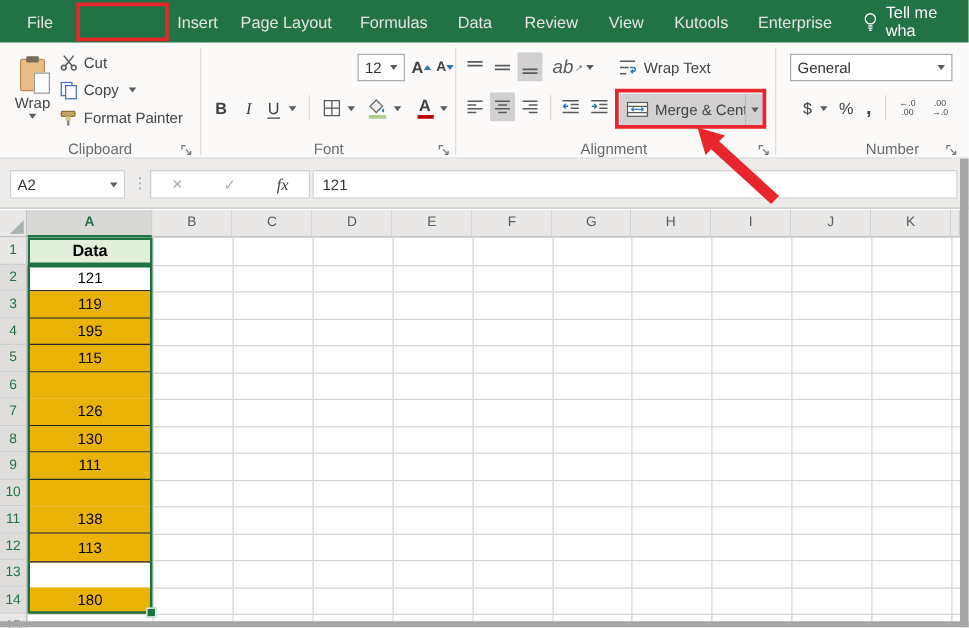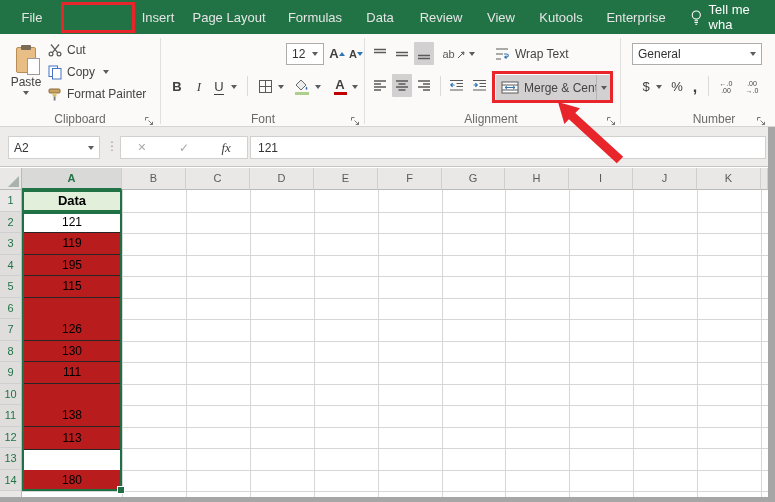--- a/index.html
+++ b/index.html
@@ -37,21 +37,21 @@
   .whitebox{position:absolute;background:#fff;border:1px solid #D2D0CE;font-size:12px;color:#333;display:flex;align-items:center}
   
   .colhdr{position:absolute;top:168px;height:22px;background:#E9E8E7;border-right:1px solid #CFCFCF;border-bottom:1px solid #B9B9B9;font-size:11px;color:#5A5A5A;text-align:center;line-height:21px;z-index:6}
   .colhdr.sel{background:#D9D9D8;color:#217346;border-bottom:2px solid #217346;font-weight:bold}
   .rowhdr{position:absolute;left:0;width:22px;background:#E9E8E7;border-right:1px solid #B9B9B9;border-bottom:1px solid #CFCFCF;font-size:11px;color:#217346;text-align:center;display:flex;align-items:center;justify-content:center;z-index:6}
   .rowhdr.selrow{background:#DFDEDD}
   .gridbg{position:absolute;left:22px;top:190px;width:746px;height:307px;background:#fff;z-index:1}
   .vl{position:absolute;top:190px;height:307px;width:1px;background:#D6D6D6;z-index:2}
   .hlz{position:absolute;left:22px;width:746px;height:1px;background:#D6D6D6;z-index:2}
   .cellA{position:absolute;left:24px;width:96px;height:21.5px;font-size:12px;color:#000;display:flex;align-items:center;justify-content:center;z-index:4}
-  .cellA.gray{background:#b91c1c}
+  .cellA.gray{background:#eab308}
   .cellA.uline{border-bottom:1px solid #262626}
   .datacell{position:absolute;left:22px;top:190px;width:100px;height:21.5px;background:#E2EFDA;border:2px solid #217346;display:flex;align-items:center;justify-content:center;font-weight:bold;font-size:13px;color:#000;z-index:5}
   .selbox{position:absolute;left:22px;top:211.5px;width:100px;height:279.5px;border:2px solid #1E7145;z-index:6;pointer-events:none}
   .fillhandle{position:absolute;left:117px;top:486px;width:8px;height:8px;background:#1E7145;border:1.5px solid #fff;z-index:7}
   .corner{position:absolute;left:0;top:168px;width:22px;height:22px;background:#E9E8E7;border-right:1px solid #B9B9B9;border-bottom:1px solid #B9B9B9;z-index:6}
   .cornertri{position:absolute;right:2px;bottom:2px;width:0;height:0;border-left:11px solid transparent;border-bottom:11px solid #A9B2AE}
   .winedge{position:absolute;background:#A6A6A6;z-index:25}
   
   .redbox{position:absolute;border:3px solid #E8252B;z-index:30;pointer-events:none}
   .annsvg{position:absolute;left:0;top:0;z-index:30;pointer-events:none}
@@ -85,21 +85,21 @@
 <div class="ribbon">
   <div class="gsep" style="left:160px"></div>
   <div class="gsep" style="left:364px"></div>
   <div class="gsep" style="left:620px"></div>
 
   <div class="iconbox" style="left:6px;top:4px;width:40px;height:66px;flex-direction:column;gap:2px">
     <span class="clipbody">
         <span class="cliptop"></span>
         <span class="clippage"></span>
       </span>
-    <span class="btxt">Paste</span>
+    <span class="btxt">Wrap</span>
     <span class="caret"></span>
   </div>
   <div class="iconbox" style="left:48px;top:8px;height:16px;gap:5px">
     <svg width="14" height="14" viewBox="0 0 14 14">
         <g fill="none" stroke="#5A5A5A" stroke-width="1.2">
           <circle cx="3" cy="11" r="1.9"></circle>
           <circle cx="11" cy="11" r="1.9"></circle>
           <path d="M4.4 9.6 L11 1.5 M9.6 9.6 L3 1.5"></path>
         </g>
       </svg>
@@ -206,21 +206,21 @@
       </svg>
   </div>
   <div class="iconbox hl" style="left:414px;top:8px;width:20px;height:23px">
     <svg width="16" height="16" viewBox="0 0 16 16">
         <g stroke="#5A5A5A" stroke-width="1.4">
           <path d="M2 9.5 H14 M2 12.5 H14"></path>
         </g>
       </svg>
   </div>
   <div class="iconbox" style="left:442px;top:8px;width:24px;height:23px;gap:1px">
-    <span style="font-size:11px;color:#5A5A5A">ab</span>
+    <span style="font-style:italic;font-size:15px;color:#5A5A5A">ab</span>
     <svg width="10" height="10" viewBox="0 0 10 10">
         <path d="M2 9 L8 3 M8 3 l-3 0.5 M8 3 l-0.5 3" stroke="#5A5A5A" fill="none"></path>
       </svg>
   </div>
   <div class="iconbox" style="left:467px;top:8px;width:10px;height:23px">
       <span class="caret"></span>
     </div>
   <div class="iconbox" style="left:494px;top:8px;height:23px;gap:5px">
     <svg width="16" height="16" viewBox="0 0 16 16">
         <g fill="none">

